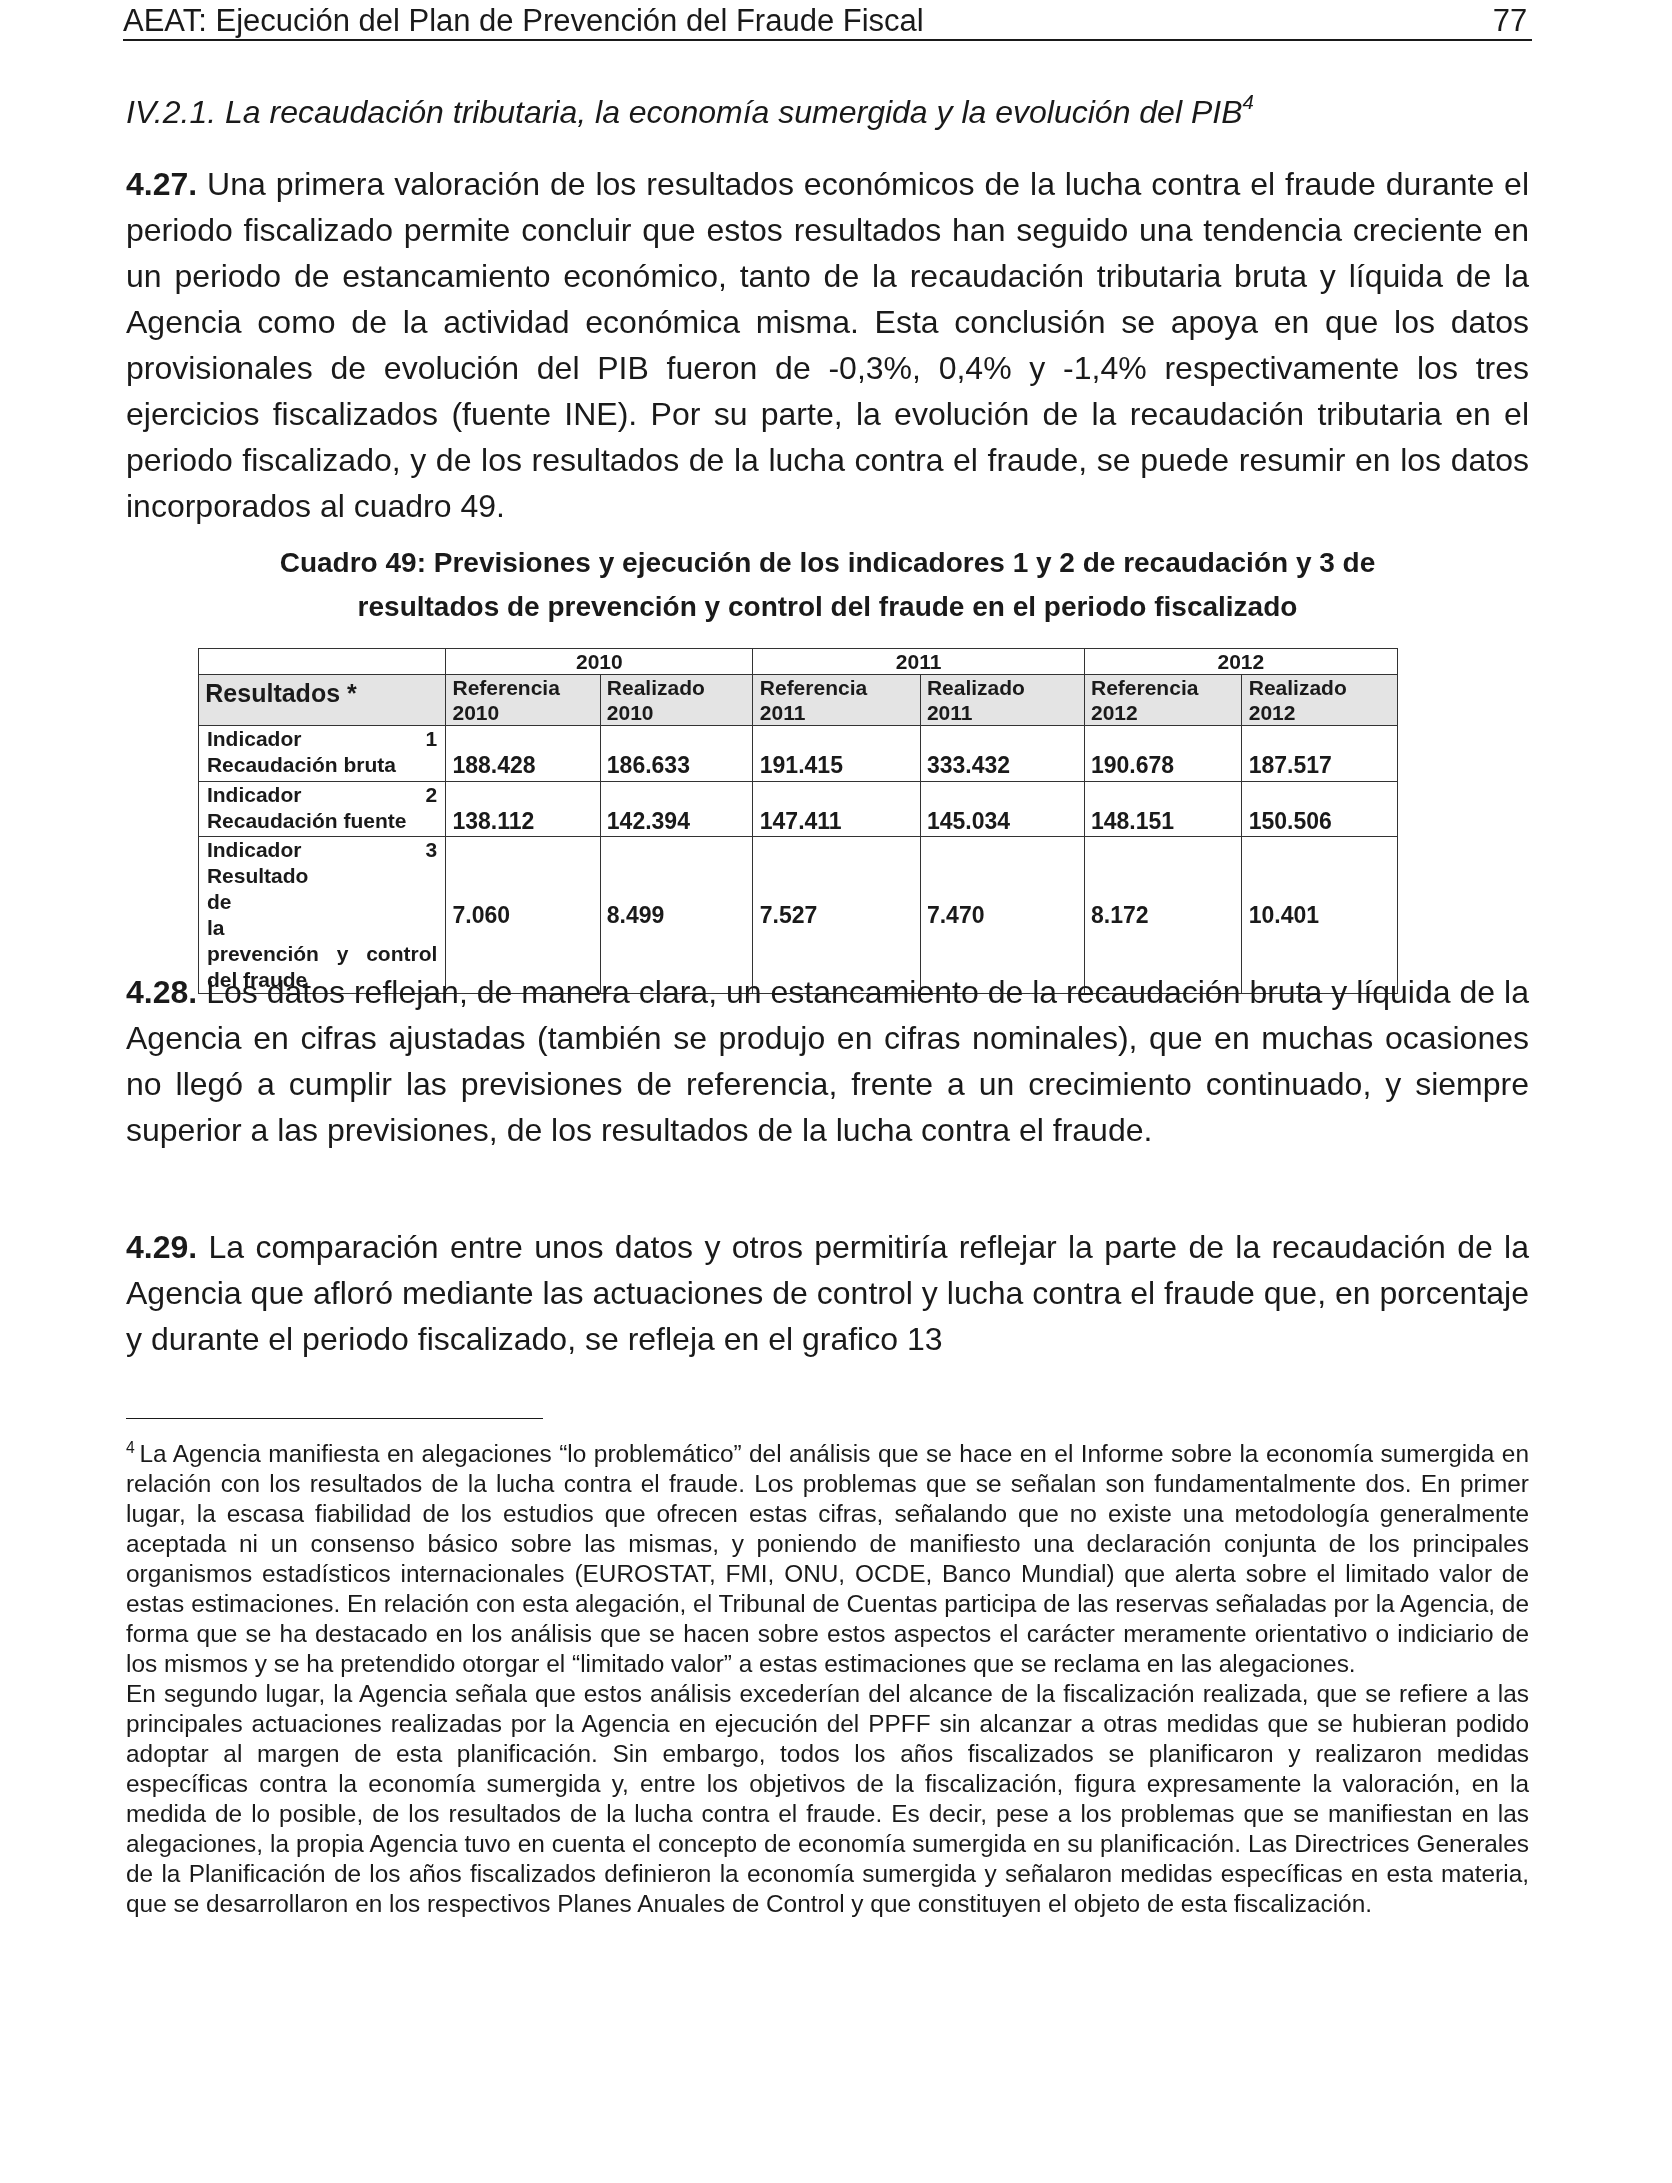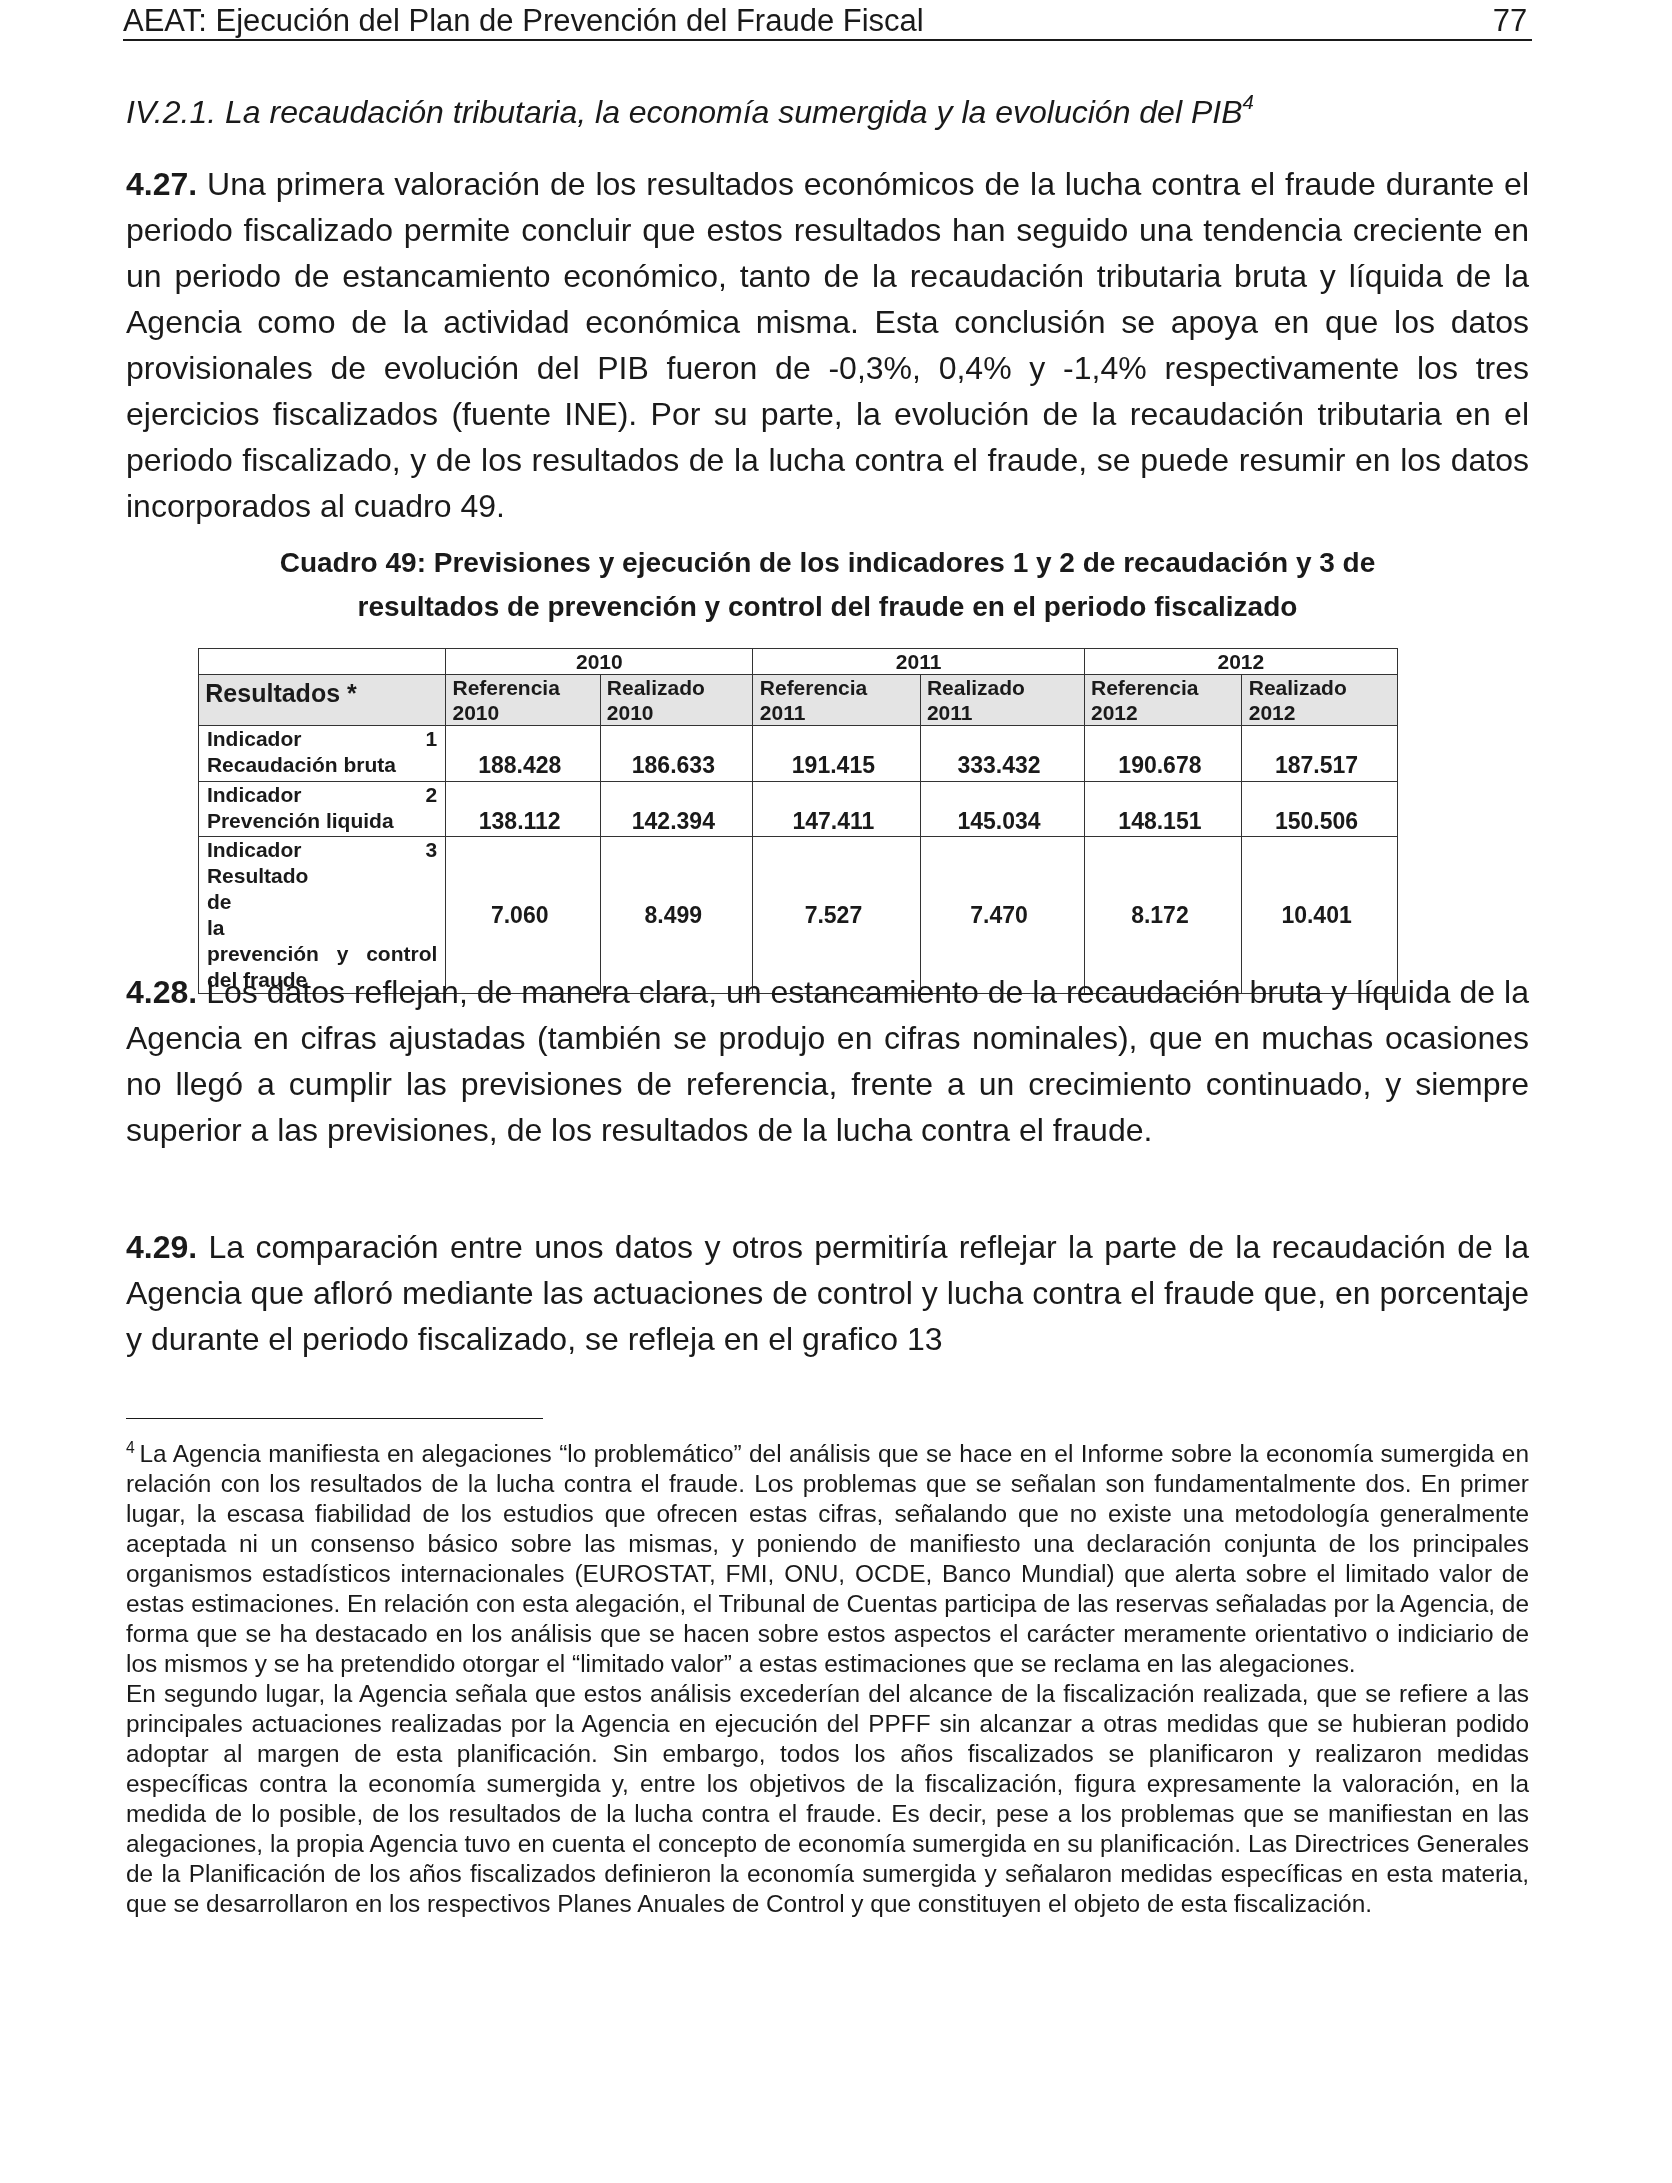--- a/index.html
+++ b/index.html
@@ -20,21 +20,21 @@
   .caption { left: 126px; width: 1403px; top: 541px; font-size: 28px; font-weight: bold; line-height: 44px; text-align: center; }
   table.c49 { position: absolute; left: 198px; top: 648px; width: 1200px; border-collapse: collapse;
               font-size: 21px; font-weight: bold; color: #1a1a1a; }
   table.c49 td, table.c49 th { border: 1.6px solid #333; padding: 0 6.3px; }
   table.c49 .yr td { height: 25px; line-height: 25px; text-align: center; font-size: 21px; }
   table.c49 .hd th { background: #e4e4e4; height: 50px; line-height: 25px; text-align: left; font-weight: bold; }
   table.c49 .hd th.res { font-size: 25px; vertical-align: top; line-height: 36px; }
   table.c49 td.lab { text-align: justify; text-align-last: justify; line-height: 26px; vertical-align: top; padding: 0 7.9px 0 7.9px; font-size: 21px; }
   table.c49 td.lab span { display: block; text-align-last: justify; }
   table.c49 td.lab span.last { text-align-last: left; }
-  table.c49 td.num { text-align: center; padding-right: 12.6px; font-size: 23px; }
+  table.c49 td.num { text-align: left; padding-right: 12.6px; font-size: 23px; }
   table.c49 tr.r1 td, table.c49 tr.r2 td { height: 53px; }
   table.c49 tr.r1 td.num, table.c49 tr.r2 td.num { vertical-align: bottom; padding-bottom: 1.6px; }
   table.c49 tr.r3 td { height: 105px; }
   table.c49 tr.r3 td.num { vertical-align: middle; }
   .fn-rule { left: 126px; top: 1418px; width: 417px; height: 0; border-top: 1.6px solid #1a1a1a; }
   .footnote { left: 126px; width: 1403px; top: 1439px; font-size: 24.4px; line-height: 30px; text-align: justify; }
   .footnote p { margin: 0; }
   .footnote sup { font-size: 15.7px; vertical-align: 9.4px; line-height: 0; margin-right: 4.7px; }
 </style>
 </head>
@@ -117,21 +117,21 @@
     <td class="num">333.432</td>
     <td class="num">190.678</td>
     <td class="num">187.517</td>
   </tr>
   <tr class="r2">
     <td class="lab">
       <span style="display:flex;justify-content:space-between;">
             <i style="font-style:normal">Indicador</i>
             <i style="font-style:normal">2</i>
           </span>
-      <span class="last">Prevención liquida</span>
+      <span class="last">Recaudación fuente</span>
     </td>
     <td class="num">138.112</td>
     <td class="num">142.394</td>
     <td class="num">147.411</td>
     <td class="num">145.034</td>
     <td class="num">148.151</td>
     <td class="num">150.506</td>
   </tr>
   <tr class="r3">
     <td class="lab">

